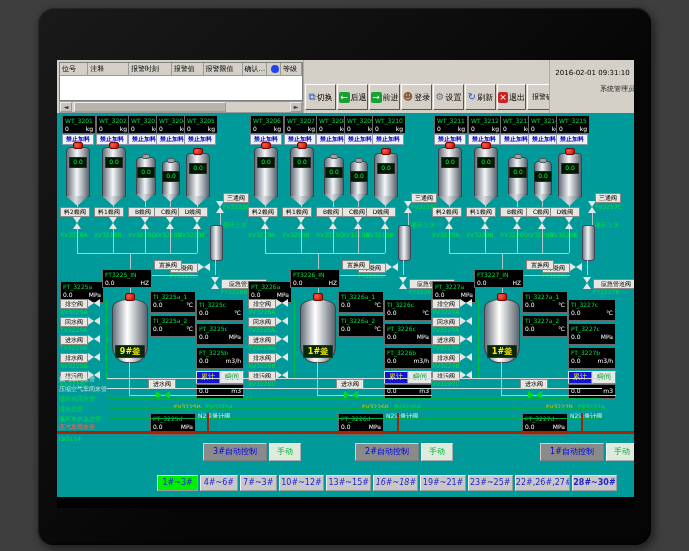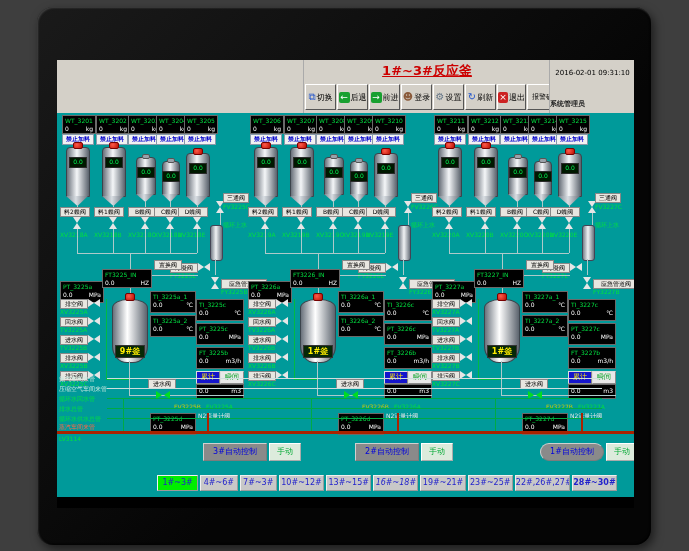--- a/index.html
+++ b/index.html
@@ -14,21 +14,21 @@
   .sthumb{width:150px;height:8px;background:#b8b4ac;border:1px outset #eee;margin-left:2px;}
   .sp{flex:1;}
   .toolzone{position:absolute;left:246px;top:0;width:246px;height:53px;border-left:1px solid #aaa;}
   .title{position:absolute;left:0;top:1px;width:246px;height:20px;text-align:center;font-size:13px;font-weight:bold;color:#cc0000;text-decoration:underline;line-height:20px;white-space:nowrap;}
   .tbar{position:absolute;left:1px;top:24px;height:26px;display:flex;gap:1px;}
   .tbtn3{background:#d4d0c8;border:1px solid;border-color:#fff #555 #555 #fff;font-size:8px;color:#000;display:flex;align-items:center;justify-content:center;gap:1px;white-space:nowrap;overflow:hidden;}
   .tglyph{font-size:10px;line-height:10px;}
   .tglyph.boxed{width:11px;height:11px;border-radius:2px;color:#fff;font-size:9px;line-height:11px;text-align:center;}
   .dtpanel{position:absolute;left:492px;top:0;width:85px;height:53px;background:#d4d0c8;border-left:1px solid #aaa;color:#000;}
   .dtpanel .d1{font-size:7px;text-align:center;margin-top:9px;white-space:nowrap;}
-  .dtpanel .d2{font-size:7px;text-align:left;margin-top:22px;color:#222;font-weight:bold;}
+  .dtpanel .d2{font-size:7px;text-align:right;margin-top:7px;color:#222;}
   #scada{position:absolute;left:0;top:53px;width:577px;height:384px;background:#009a9a;overflow:hidden;}
   .grp{position:absolute;width:188px;height:384px;}
   .ibox{position:absolute;background:#000;border:1px solid #6a6a6a;overflow:hidden;}
   .ibox .tg{color:#00e040;font-size:6px;line-height:8px;padding:1px 2px 0;white-space:nowrap;}
   .ibox .vr{display:flex;justify-content:space-between;color:#fff;font-size:6px;line-height:8px;padding:0 2px;}
   .wlbl{position:absolute;background:#e8e6e0;border:1px solid #888;color:#000;font-size:6px;line-height:7px;text-align:center;white-space:nowrap;overflow:hidden;}
   .bluelbl{position:absolute;background:#f2f2f2;border:1px solid #8899aa;color:#0000cc;font-weight:bold;font-size:6px;line-height:8px;text-align:center;white-space:nowrap;overflow:hidden;}
   .gtag{position:absolute;color:#00e040;font-size:6px;line-height:7px;white-space:nowrap;}
   .ytag{color:#cccc00;}
   .wtag{position:absolute;color:#e8e8e8;font-size:6px;line-height:7px;white-space:nowrap;}
@@ -60,22 +60,39 @@
   .pg.active{background:#00ee00;color:#2222cc;}
   .vack{position:absolute;background:#c8c4bc;border:1px outset #f0f0f0;color:#111;font-size:8px;line-height:24px;white-space:nowrap;overflow:hidden;padding-left:2px;}
   .bellicon{width:8px;height:8px;border-radius:50%;background:#2244ee;display:inline-block;margin:2px 2px 0;}
 </style>
 </head>
 <body>
 
 <div class="bezel">
   <div class="screen">
     <div class="topbar">
+      <div class="alarm">
+        <div class="atable" id="alarmTable">
+            <div class="acell" style="width: 28px;">位号</div>
+            <div class="acell" style="width: 42px;">注释</div>
+            <div class="acell" style="width: 44px;">报警时刻</div>
+            <div class="acell" style="width: 32px;">报警值</div>
+            <div class="acell" style="width: 40px;">报警限值</div>
+            <div class="acell" style="width: 24px;">确认...</div>
+            <div class="acell" style="width: 12px;"><span class="bellicon"></span></div>
+            <div class="acell" style="width: 20px;">等级</div>
+          </div>
+        <div class="hscroll">
+          <span class="sarr">◄</span>
+          <div class="sthumb"></div>
+          <div class="sp"></div>
+          <span class="sarr">►</span>
+        </div>
+      </div>
       <div class="toolzone">
-        <div class="title">1#~3#反应釜</div>
         <div class="tbar" id="toolbar">
             <div class="tbtn3" style="width: 29px; font-size: 8px;">
               <span class="tglyph" style="color: rgb(34, 85, 204);">⧉</span>
               <span>切换</span>
             </div>
             <div class="tbtn3" style="width: 29px; font-size: 8px;">
               <span class="tglyph boxed" style="color: rgb(255, 255, 255); background: rgb(24, 160, 48);">←</span>
               <span>后退</span>
             </div>
             <div class="tbtn3" style="width: 29px; font-size: 8px;">
@@ -710,21 +727,21 @@
         <div class="vline" style="left: 66px; top: 285px; width: 1px; height: 33px; background: rgb(0, 170, 68);"></div>
         <div class="vline" style="left: 254px; top: 285px; width: 1px; height: 33px; background: rgb(0, 170, 68);"></div>
         <div class="vline" style="left: 438px; top: 285px; width: 1px; height: 33px; background: rgb(0, 170, 68);"></div>
         <div class="vline" style="left: 150px; top: 300px; width: 2px; height: 18px; background: rgb(170, 34, 0);"></div>
         <div class="vline" style="left: 340px; top: 300px; width: 2px; height: 18px; background: rgb(170, 34, 0);"></div>
         <div class="vline" style="left: 524px; top: 300px; width: 2px; height: 18px; background: rgb(170, 34, 0);"></div>
         <div class="ctl" style="left: 146px; top: 330px; width: 62px; height: 16px;">3#自动控制</div>
         <div class="manual" style="left: 212px; top: 330px; width: 30px; height: 16px;">手动</div>
         <div class="ctl" style="left: 298px; top: 330px; width: 62px; height: 16px;">2#自动控制</div>
         <div class="manual" style="left: 364px; top: 330px; width: 30px; height: 16px;">手动</div>
-        <div class="ctl" style="left: 483px; top: 330px; width: 62px; height: 16px; border-radius: 9px;">1#自动控制</div>
+        <div class="ctl" style="left: 483px; top: 330px; width: 62px; height: 16px;">1#自动控制</div>
         <div class="manual" style="left: 549px; top: 330px; width: 30px; height: 16px;">手动</div>
         <div class="pgbar" style="left: 100px; top: 362px; width: 460px; height: 16px;">
           <div class="pg active" style="width: 40px;">1#~3#</div>
           <div class="pg" style="width: 36px;">4#~6#</div>
           <div class="pg" style="width: 36px;">7#~3#</div>
           <div class="pg" style="width: 44px;">10#~12#</div>
           <div class="pg" style="width: 44px;">13#~15#</div>
           <div class="pg" style="width: 44px; font-style: italic;">16#~18#</div>
           <div class="pg" style="width: 44px;">19#~21#</div>
           <div class="pg" style="width: 44px;">23#~25#</div>

